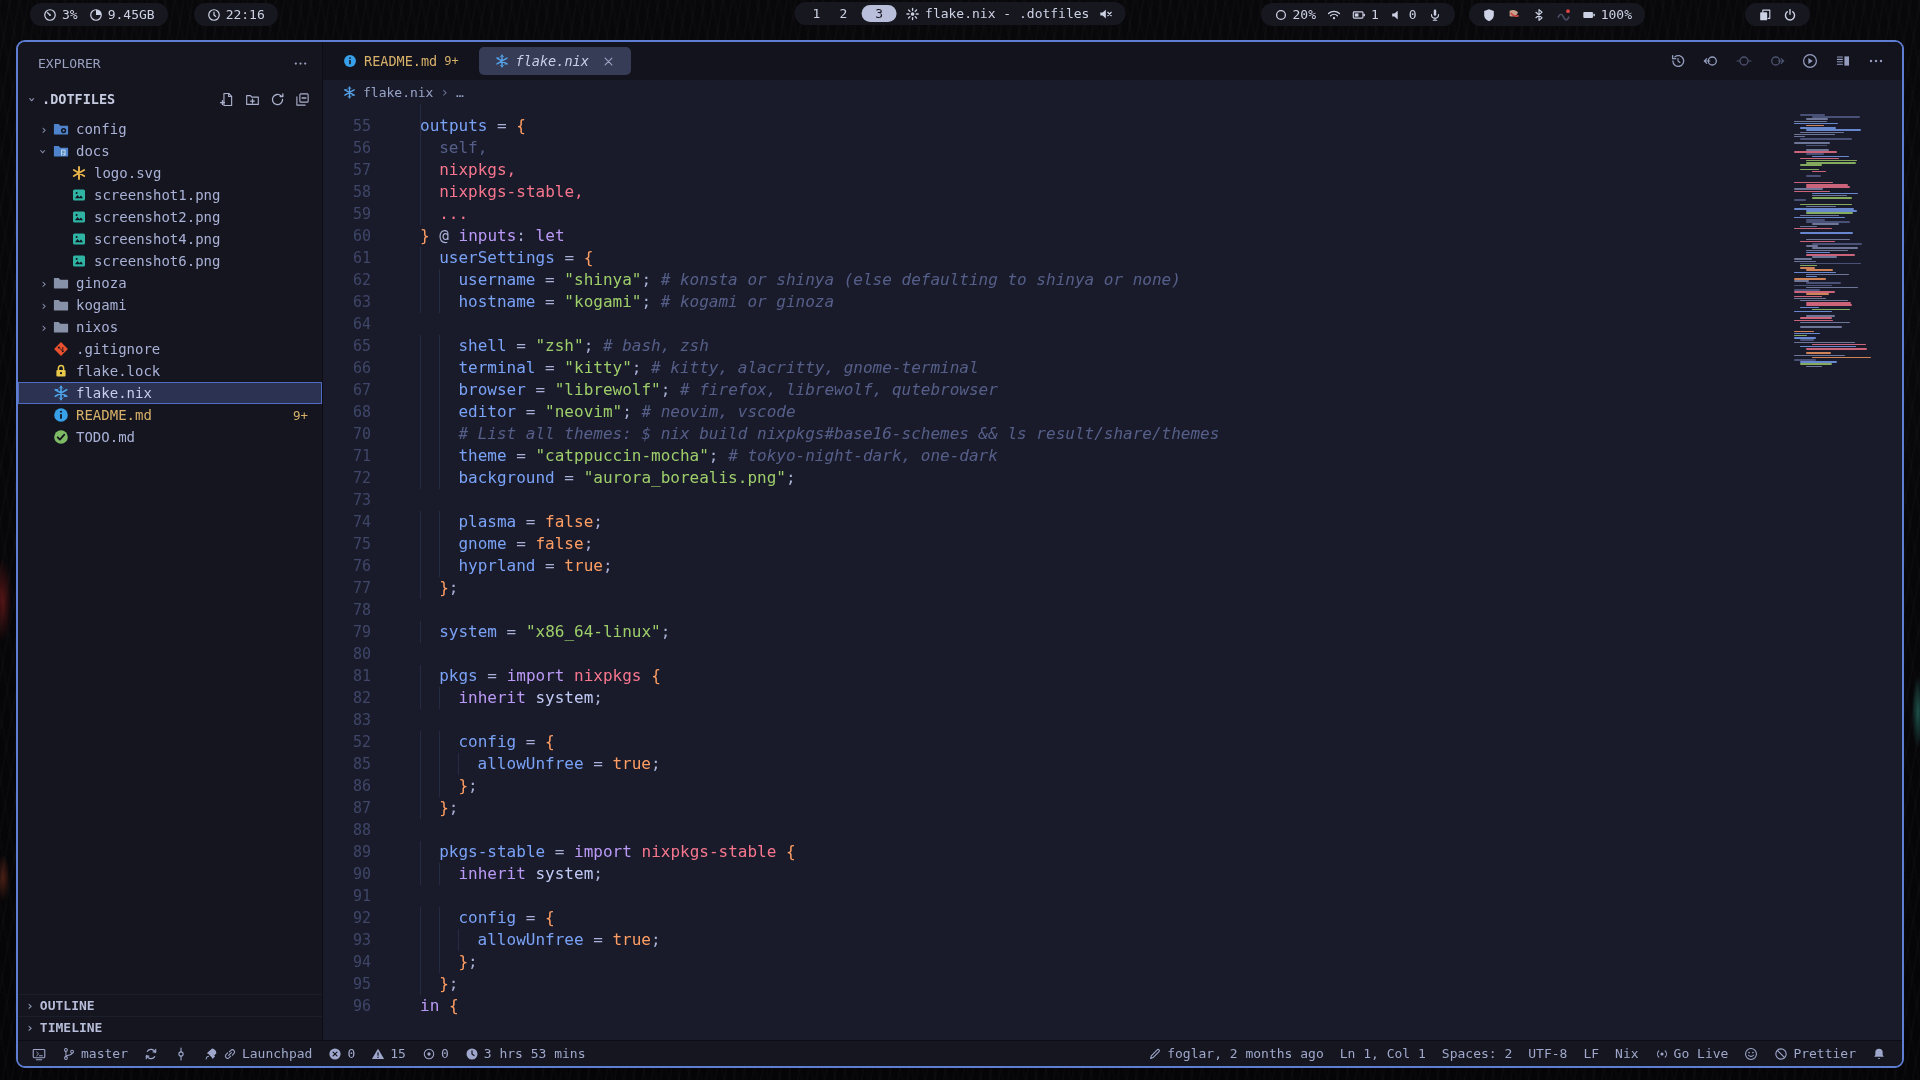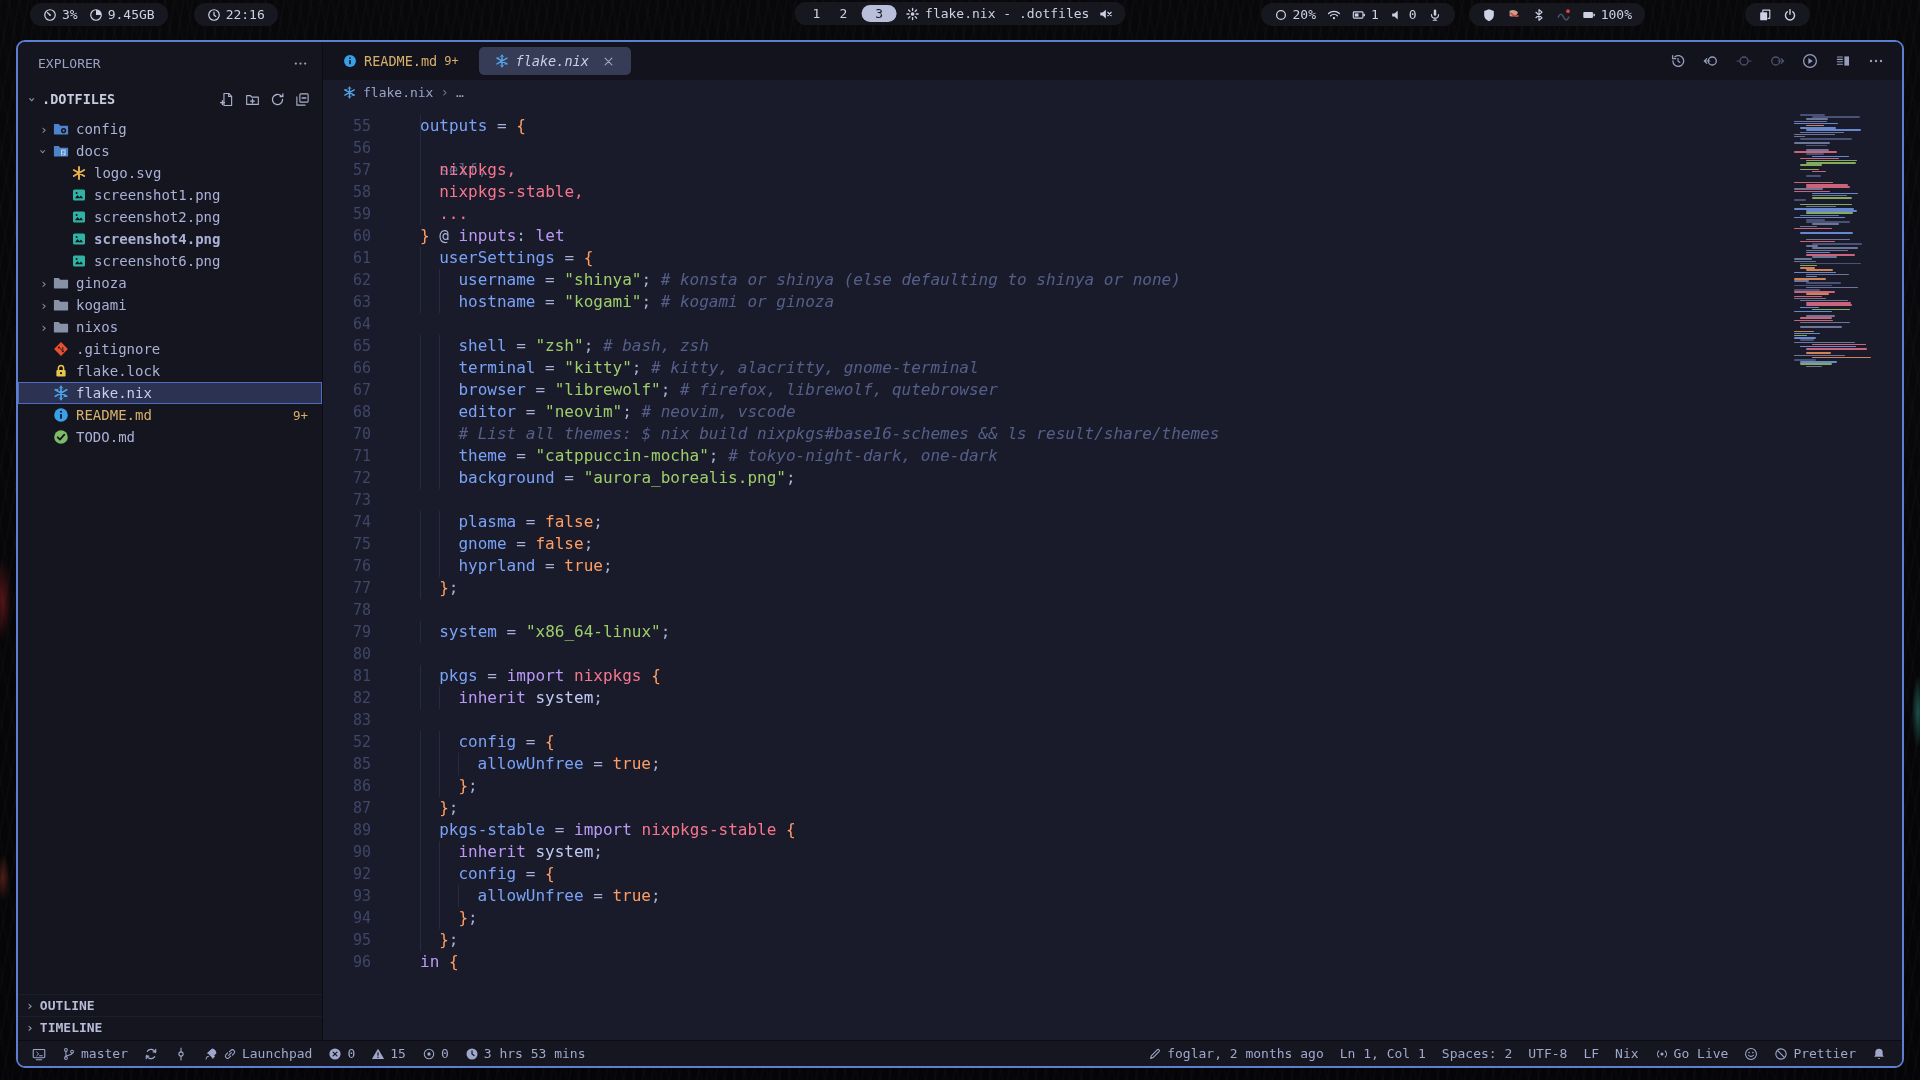--- a/index.html
+++ b/index.html
@@ -64,21 +64,21 @@
   .tab .tlabel{white-space:nowrap;}
   .tab .tclose{margin-left:6px;color:#9ba4c4;width:13px;height:13px;}
   #tab-toolbar{margin-left:auto;display:flex;gap:17px;align-items:center;padding-right:18px;color:#959dbf;}
   #tab-toolbar .ic{width:16px;height:16px;}
   #tab-toolbar .dim{color:#4c536f;}
   #breadcrumb{height:24px;flex:none;display:flex;align-items:center;gap:7px;padding-left:20px;
     color:#9aa3c8;font-size:13px;}
   .bc-sep{color:#6b7394;font-size:14px;}
   
   #code-area{flex:1;position:relative;overflow:hidden;padding-top:11px;}
-  .cline{height:22px;display:flex;align-items:center;font-size:16px;line-height:22px;white-space:pre;}
+  .cline{height:22px;display:flex;align-items:flex-end;font-size:16px;line-height:22px;white-space:pre;}
   .ln{width:48px;text-align:right;color:#3f4668;flex:none;font-size:15px;}
   .lcontent{margin-left:49px;display:flex;align-items:stretch;}
   .indent{flex:none;background-image:repeating-linear-gradient(to right, var(--guide) 0 1px, transparent 1px 19.2px);}
   .tok-fg{color:var(--fg);} .tok-white{color:var(--white);} .tok-blue{color:var(--blue);}
   .tok-green{color:var(--green);} .tok-pink{color:var(--pink);} .tok-orange{color:var(--orange);}
   .tok-purple{color:var(--purple);} .tok-brace{color:var(--orange);}
   .tok-comment{color:var(--comment);font-style:italic;}
   .tok-dim{color:var(--comment);margin-top:44px;}
   
   #minimap{position:absolute;top:10px;right:12px;width:98px;}
@@ -357,21 +357,21 @@
               <span class="tr-chev"></span>
               <span class="ic tr-icon" style="width: 16px; height: 16px; color: rgb(47, 179, 163);">
                 <svg viewBox="0 0 16 16" xmlns="http://www.w3.org/2000/svg">
                   <rect x="2" y="2.4" width="12" height="11.2" rx="1.5" fill="currentColor"></rect>
                   <path d="M4 11.2l2.5-3.1 1.9 2.2 1.6-1.7 2 2.6z" fill="#10131f"></path>
                   <circle cx="5.6" cy="5.9" r="1" fill="#10131f"></circle>
                 </svg>
               </span>
               <span>screenshot2.png</span>
             </div>
-            <div class="tree-row" style="padding-left: 35px; font-weight: bold;">
+            <div class="tree-row" style="padding-left: 35px;">
               <span class="tr-chev"></span>
               <span class="ic tr-icon" style="width: 16px; height: 16px; color: rgb(47, 179, 163);">
                 <svg viewBox="0 0 16 16" xmlns="http://www.w3.org/2000/svg">
                   <rect x="2" y="2.4" width="12" height="11.2" rx="1.5" fill="currentColor"></rect>
                   <path d="M4 11.2l2.5-3.1 1.9 2.2 1.6-1.7 2 2.6z" fill="#10131f"></path>
                   <circle cx="5.6" cy="5.9" r="1" fill="#10131f"></circle>
                 </svg>
               </span>
               <span>screenshot4.png</span>
             </div>
@@ -601,22 +601,24 @@
               <div class="cline"><span class="ln">78</span><span class="lcontent"><span class="indent" style="width: 19.2px;"></span></span></div>
               <div class="cline"><span class="ln">79</span><span class="lcontent"><span class="indent" style="width: 19.2px;"></span><span class="tok-blue">system</span><span class="tok-fg"> = </span><span class="tok-green">"x86_64-linux"</span><span class="tok-fg">;</span></span></div>
               <div class="cline"><span class="ln">80</span><span class="lcontent"><span class="indent" style="width: 19.2px;"></span></span></div>
               <div class="cline"><span class="ln">81</span><span class="lcontent"><span class="indent" style="width: 19.2px;"></span><span class="tok-blue">pkgs</span><span class="tok-fg"> = </span><span class="tok-purple">import</span><span class="tok-fg"> </span><span class="tok-pink">nixpkgs</span><span class="tok-fg"> </span><span class="tok-brace">{</span></span></div>
               <div class="cline"><span class="ln">82</span><span class="lcontent"><span class="indent" style="width: 38.4px;"></span><span class="tok-purple">inherit</span><span class="tok-fg"> </span><span class="tok-white">system</span><span class="tok-fg">;</span></span></div>
               <div class="cline"><span class="ln">83</span><span class="lcontent"><span class="indent" style="width: 38.4px;"></span></span></div>
               <div class="cline"><span class="ln">52</span><span class="lcontent"><span class="indent" style="width: 38.4px;"></span><span class="tok-blue">config</span><span class="tok-fg"> = </span><span class="tok-brace">{</span></span></div>
               <div class="cline"><span class="ln">85</span><span class="lcontent"><span class="indent" style="width: 57.6px;"></span><span class="tok-blue">allowUnfree</span><span class="tok-fg"> = </span><span class="tok-orange">true</span><span class="tok-fg">;</span></span></div>
               <div class="cline"><span class="ln">86</span><span class="lcontent"><span class="indent" style="width: 38.4px;"></span><span class="tok-brace">}</span><span class="tok-fg">;</span></span></div>
               <div class="cline"><span class="ln">87</span><span class="lcontent"><span class="indent" style="width: 19.2px;"></span><span class="tok-brace">}</span><span class="tok-fg">;</span></span></div>
+              <div class="cline"><span class="ln">88</span><span class="lcontent"><span class="indent" style="width: 19.2px;"></span></span></div>
               <div class="cline"><span class="ln">89</span><span class="lcontent"><span class="indent" style="width: 19.2px;"></span><span class="tok-blue">pkgs-stable</span><span class="tok-fg"> = </span><span class="tok-purple">import</span><span class="tok-fg"> </span><span class="tok-pink">nixpkgs-stable</span><span class="tok-fg"> </span><span class="tok-brace">{</span></span></div>
               <div class="cline"><span class="ln">90</span><span class="lcontent"><span class="indent" style="width: 38.4px;"></span><span class="tok-purple">inherit</span><span class="tok-fg"> </span><span class="tok-white">system</span><span class="tok-fg">;</span></span></div>
+              <div class="cline"><span class="ln">91</span><span class="lcontent"><span class="indent" style="width: 38.4px;"></span></span></div>
               <div class="cline"><span class="ln">92</span><span class="lcontent"><span class="indent" style="width: 38.4px;"></span><span class="tok-blue">config</span><span class="tok-fg"> = </span><span class="tok-brace">{</span></span></div>
               <div class="cline"><span class="ln">93</span><span class="lcontent"><span class="indent" style="width: 57.6px;"></span><span class="tok-blue">allowUnfree</span><span class="tok-fg"> = </span><span class="tok-orange">true</span><span class="tok-fg">;</span></span></div>
               <div class="cline"><span class="ln">94</span><span class="lcontent"><span class="indent" style="width: 38.4px;"></span><span class="tok-brace">}</span><span class="tok-fg">;</span></span></div>
               <div class="cline"><span class="ln">95</span><span class="lcontent"><span class="indent" style="width: 19.2px;"></span><span class="tok-brace">}</span><span class="tok-fg">;</span></span></div>
               <div class="cline"><span class="ln">96</span><span class="lcontent"><span class="tok-purple">in</span><span class="tok-fg"> </span><span class="tok-brace">{</span></span></div>
             </div>
           <div id="minimap">
               <div class="mm-row">
                 <div class="mm-bar" style="margin-left: 8px; width: 25.1349px; background: rgb(86, 95, 137);"></div>
               </div>

